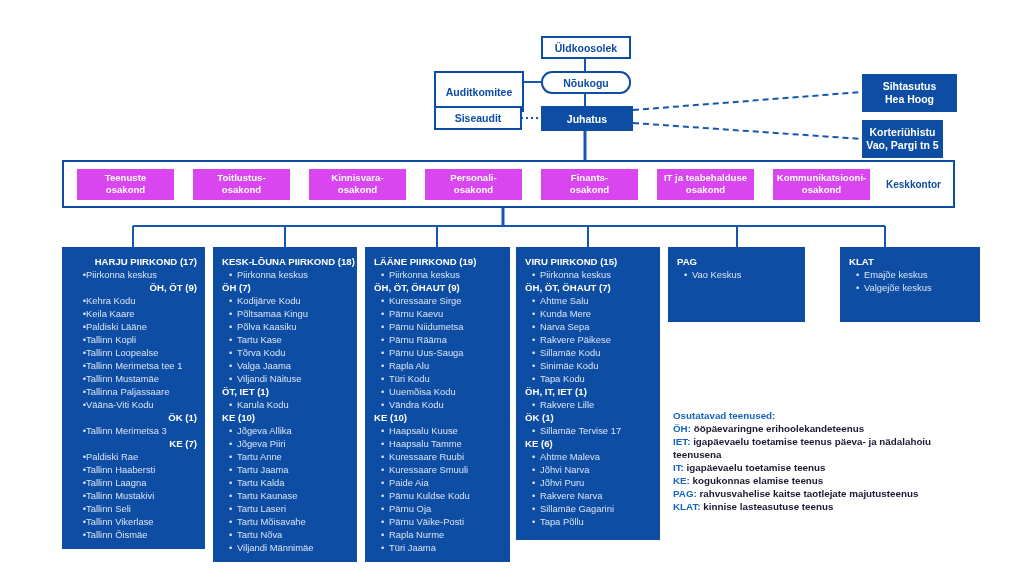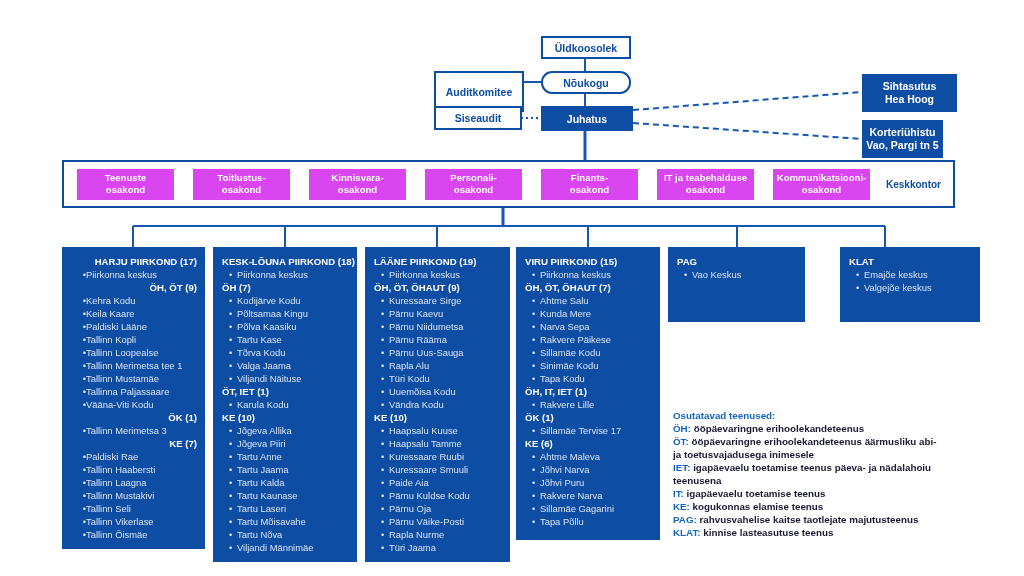--- a/index.html
+++ b/index.html
@@ -456,21 +456,20 @@
         <div class="item">
           <span class="bullet">•</span>
           <span>Valgejõe keskus</span>
         </div>
       </div>
     </div>
 
   <div class="legend" id="legend">
       <div class="legend-title">Osutatavad teenused:</div>
       <div class="legend-entry"><span class="abbr">ÖH:</span><span> ööpäevaringne erihoolekandeteenus</span></div>
-      <div class="legend-entry"><span class="abbr">ÖT:</span><span> ööpäevaringne erihoolekandeteenus äärmusliku abi- ja toetusvajadusega inimesele</span></div>
       <div class="legend-entry"><span class="abbr">IET:</span><span> igapäevaelu toetamise teenus päeva- ja nädalahoiu teenusena</span></div>
       <div class="legend-entry"><span class="abbr">IT:</span><span> igapäevaelu toetamise teenus</span></div>
       <div class="legend-entry"><span class="abbr">KE:</span><span> kogukonnas elamise teenus</span></div>
       <div class="legend-entry"><span class="abbr">PAG:</span><span> rahvusvahelise kaitse taotlejate majutusteenus</span></div>
       <div class="legend-entry"><span class="abbr">KLAT:</span><span> kinnise lasteasutuse teenus</span></div>
     </div>
 
 </div>
 
 </body></html>

